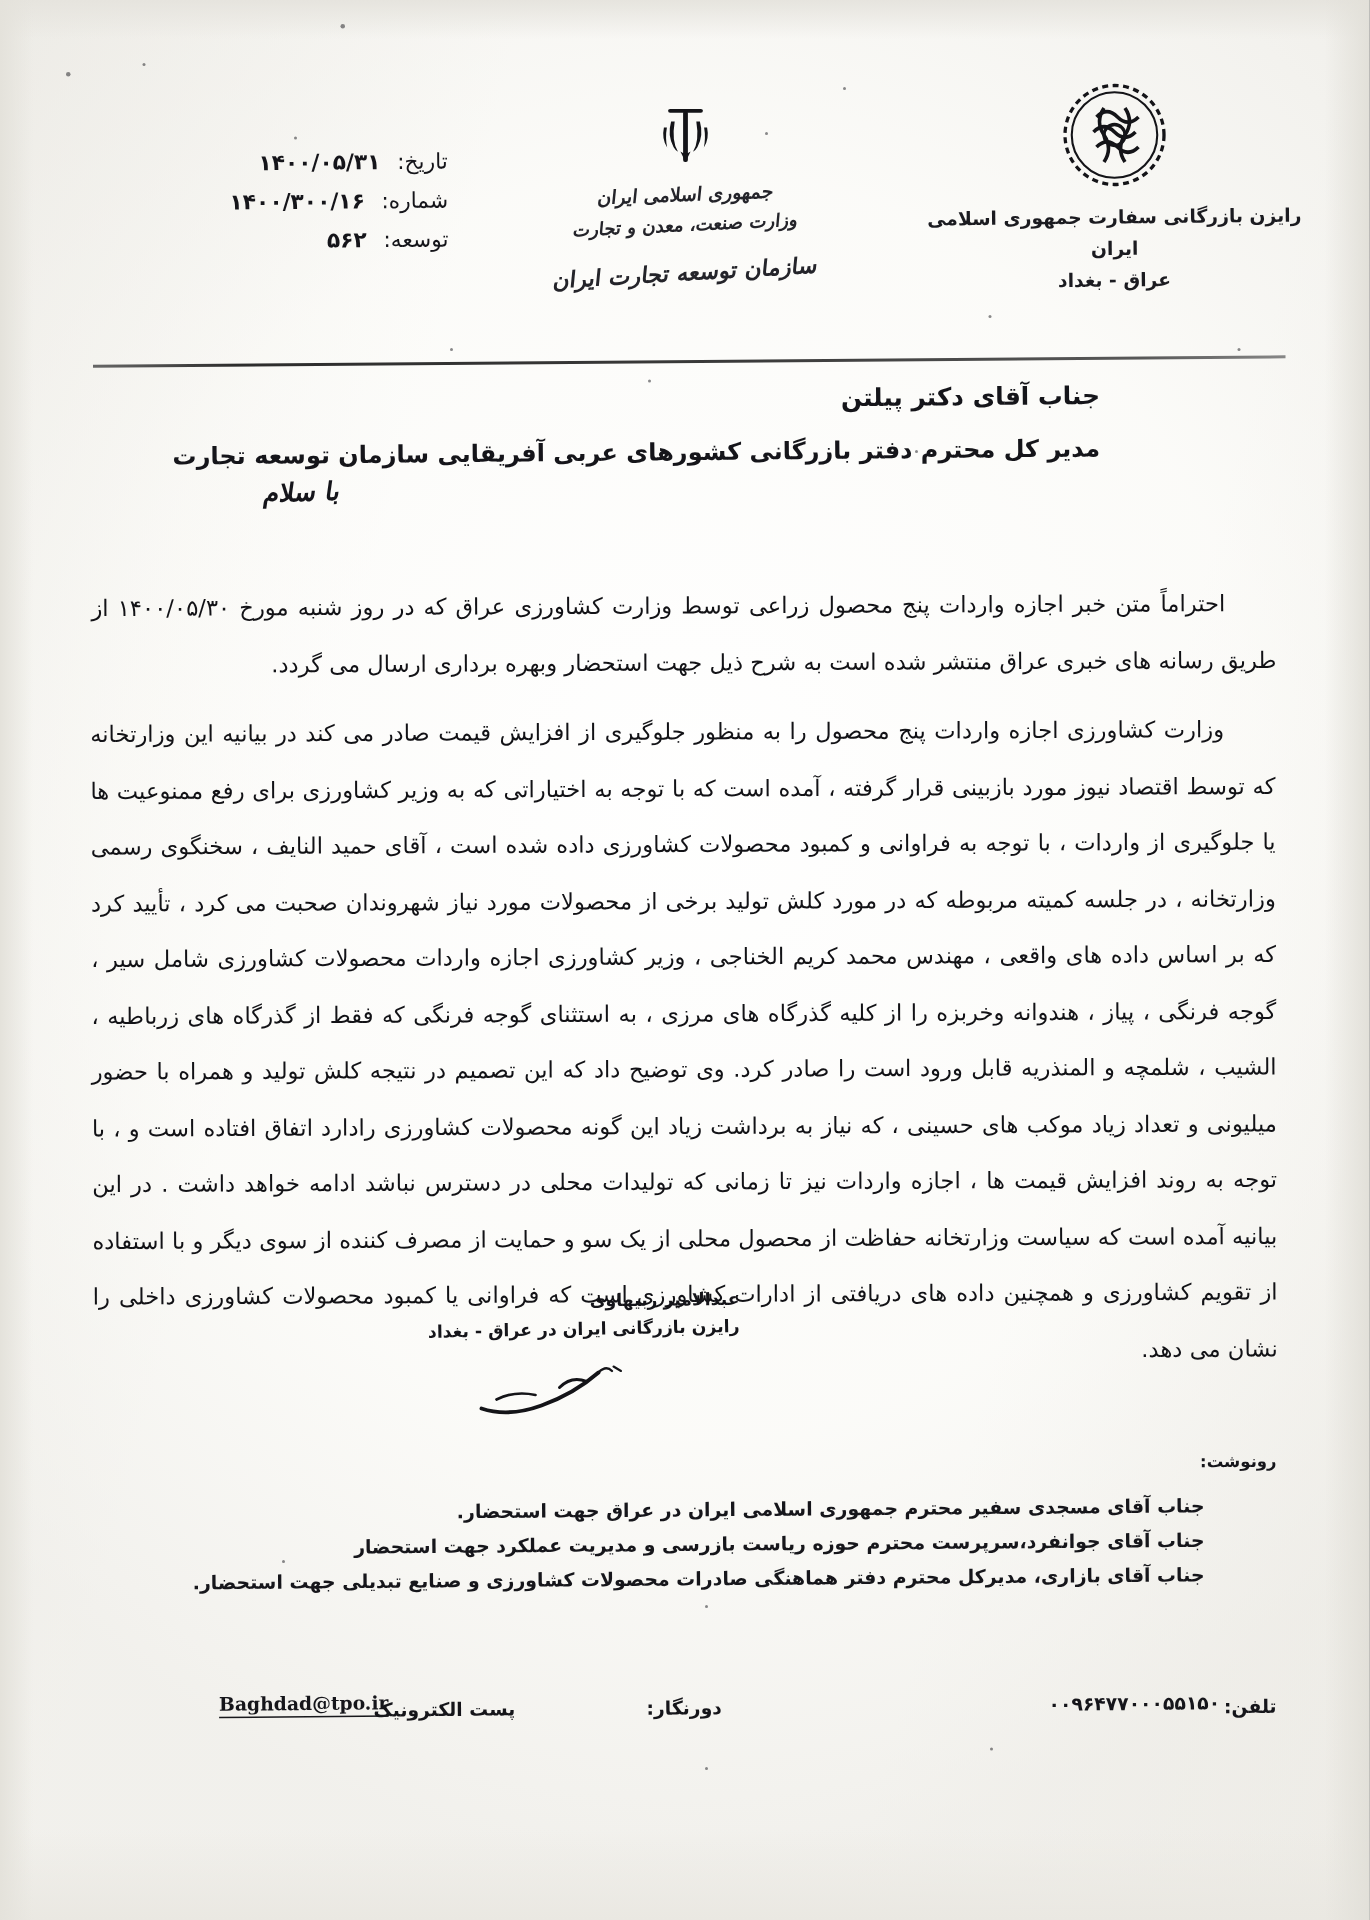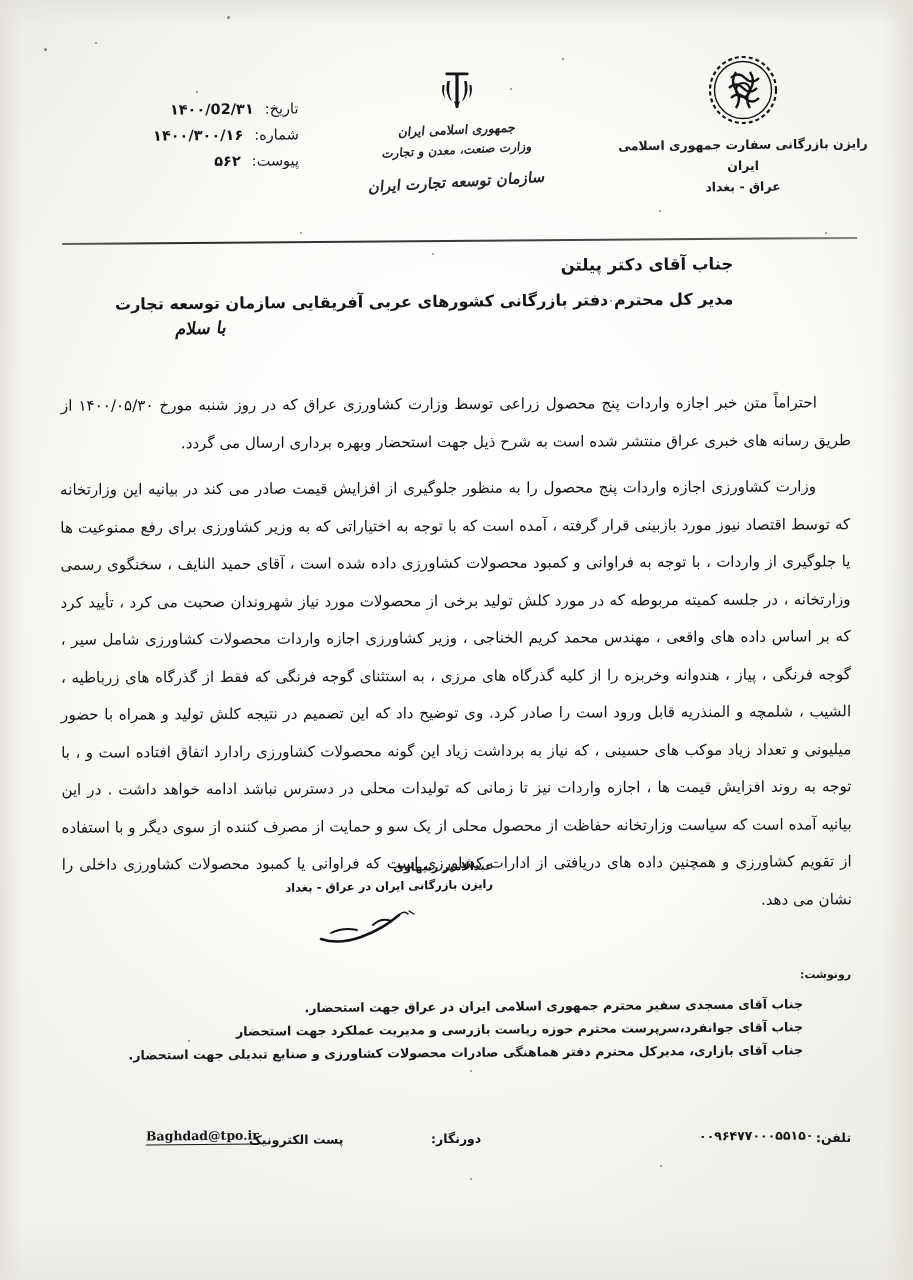--- a/index.html
+++ b/index.html
@@ -293,28 +293,28 @@
   <div class="speck" style="left:432px; top:253px; width:2px; height:2px;"></div>
   <div class="speck" style="left:610px; top:300px; width:2px; height:2px;"></div>
   <div class="speck" style="left:470px; top:1178px; width:2px; height:2px;"></div>
   <div class="speck" style="left:660px; top:1165px; width:2px; height:2px;"></div>
   <div class="speck" style="left:188px; top:1040px; width:2px; height:2px;"></div>
   <div class="speck" style="left:470px; top:1070px; width:2px; height:2px;"></div>
 
   <div class="hdr-meta">
     <span class="row">
       <span class="lbl">تاریخ:</span>
-      <span class="val">۱۴۰۰/02/۳۱</span>
+      <span class="val">۱۴۰۰/۰۵/۳۱</span>
     </span>
     <span class="row">
       <span class="lbl">شماره:</span>
       <span class="val">۱۴۰۰/۳۰۰/۱۶</span>
     </span>
     <span class="row">
-      <span class="lbl">پیوست:</span>
+      <span class="lbl">توسعه:</span>
       <span class="val">۵۶۲</span>
     </span>
   </div>
 
   <div class="hdr-center">
     <svg class="emblem" viewBox="0 0 40 46" aria-hidden="true">
       <g fill="#141418">
         <rect x="18.4" y="6" width="3.2" height="34" rx="1.3"></rect>
         <path d="M20 40 L16.6 33 Q20 35.5 23.4 33 Z"></path>
         <path d="M10.4 13 q-2.6 9 1.6 17 q1.2 2.2 3 3.2 q-4.4-7 -2.2-20.2 z"></path>

